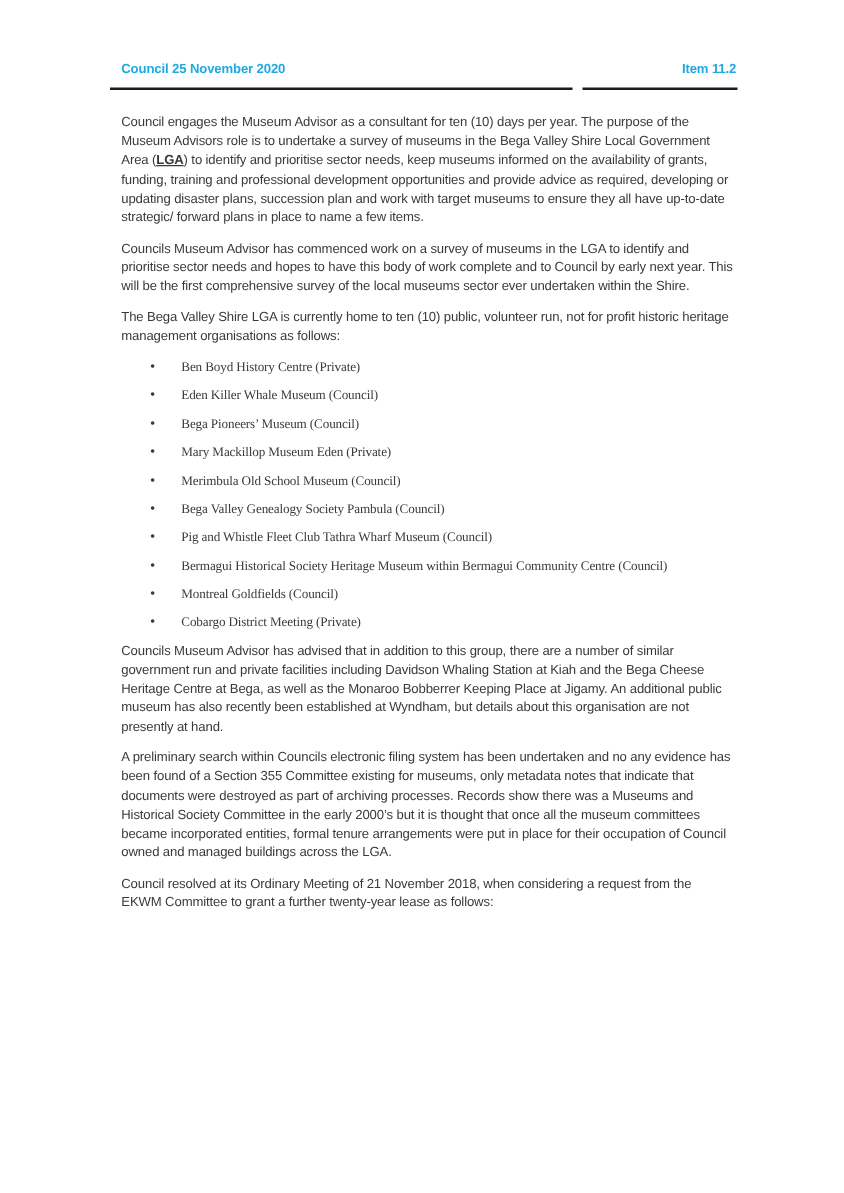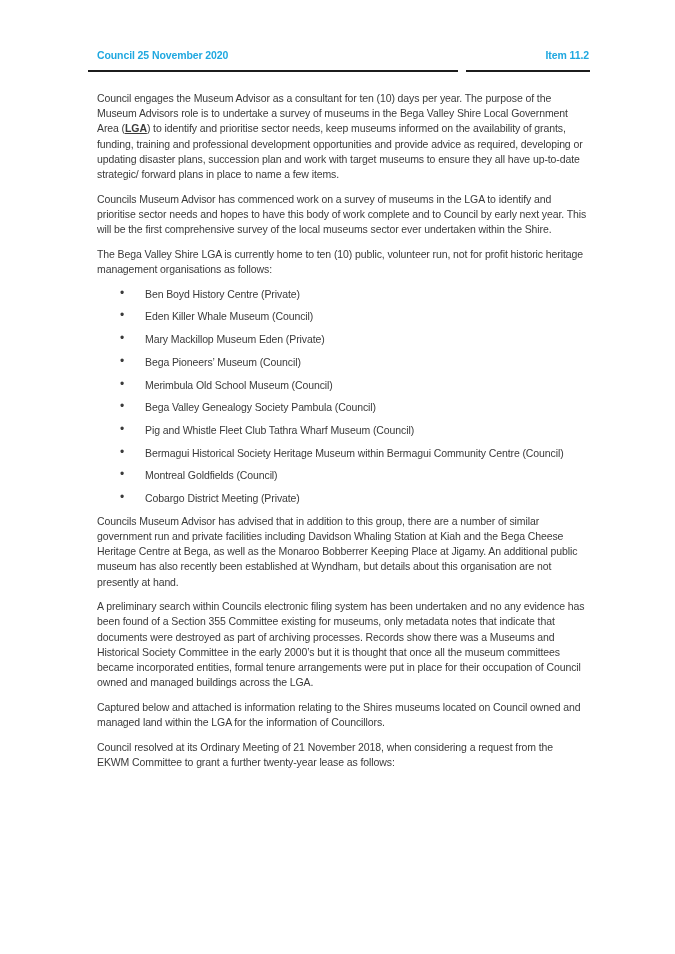--- a/index.html
+++ b/index.html
@@ -46,20 +46,21 @@
   .content p { margin: 0 0 9.5px 0; }
   .museum-list {
     list-style: none;
     margin: 2px 0 2px 0;
     padding: 0 0 0 23px;
   }
   .museum-list li {
     position: relative;
     padding-left: 25px;
     margin-bottom: 7.5px;
+    font-family: Liberation Serif, serif;
   }
   .museum-list li::before {
     content: "\2022";
     position: absolute;
     left: 0;
     top: -1px;
     font-size: 12px;
   }
   .section-heading {
     font-weight: bold;
@@ -96,35 +97,34 @@
 
     <p><span>Council engages the Museum Advisor as a consultant for ten (10) days per year.  The purpose of the Museum Advisors role is to undertake a survey of museums in the Bega Valley Shire Local Government Area (</span><b>LGA</b><span>) to identify and prioritise sector needs, keep museums informed on the availability of grants, funding, training and professional development opportunities and provide advice as required, developing or updating disaster plans, succession plan and work with target museums to ensure they all have up-to-date strategic/ forward plans in place to name a few items.</span></p>
 
     <p>Councils Museum Advisor has commenced work on a survey of museums in the LGA to identify and prioritise sector needs and hopes to have this body of work complete and to Council by early next year.  This will be the first comprehensive survey of the local museums sector ever undertaken within the Shire.</p>
 
     <p>The Bega Valley Shire LGA is currently home to ten (10) public, volunteer run, not for profit historic heritage management organisations as follows:</p>
 
     <ul class="museum-list">
         <li>Ben Boyd History Centre (Private)</li>
         <li>Eden Killer Whale Museum (Council)</li>
+        <li>Bega Pioneers’ Museum (Council)</li>
         <li>Mary Mackillop Museum Eden (Private)</li>
-        <li>Bega Pioneers’ Museum (Council)</li>
         <li>Merimbula Old School Museum (Council)</li>
         <li>Bega Valley Genealogy Society Pambula (Council)</li>
         <li>Pig and Whistle Fleet Club Tathra Wharf Museum (Council)</li>
         <li>Bermagui Historical Society Heritage Museum within Bermagui Community Centre (Council)</li>
         <li>Montreal Goldfields (Council)</li>
         <li>Cobargo District Meeting (Private)</li>
       </ul>
 
     <p>Councils Museum Advisor has advised that in addition to this group, there are a number of similar government run and private facilities including Davidson Whaling Station at Kiah and the Bega Cheese Heritage Centre at Bega, as well as the Monaroo Bobberrer Keeping Place at Jigamy.  An additional public museum has also recently been established at Wyndham, but details about this organisation are not presently at hand.</p>
 
     <p>A preliminary search within Councils electronic filing system has been undertaken and no any evidence has been found of a Section 355 Committee existing for museums, only metadata notes that indicate that documents were destroyed as part of archiving processes.  Records show there was a Museums and Historical Society Committee in the early 2000’s but it is thought that once all the museum committees became incorporated entities, formal tenure arrangements were put in place for their occupation of Council owned and managed buildings across the LGA.</p>
 
-    <p>Captured below and attached is information relating to the Shires museums located on Council owned and managed land within the LGA for the information of Councillors.</p>
 
 
     <p>Council resolved at its Ordinary Meeting of 21 November 2018, when considering a request from the EKWM Committee to grant a further twenty-year lease as follows:</p>
 
   </div>
 
   <div class="footer">
     <span>Page</span>
     <span class="pagenum">2</span>
   </div>

